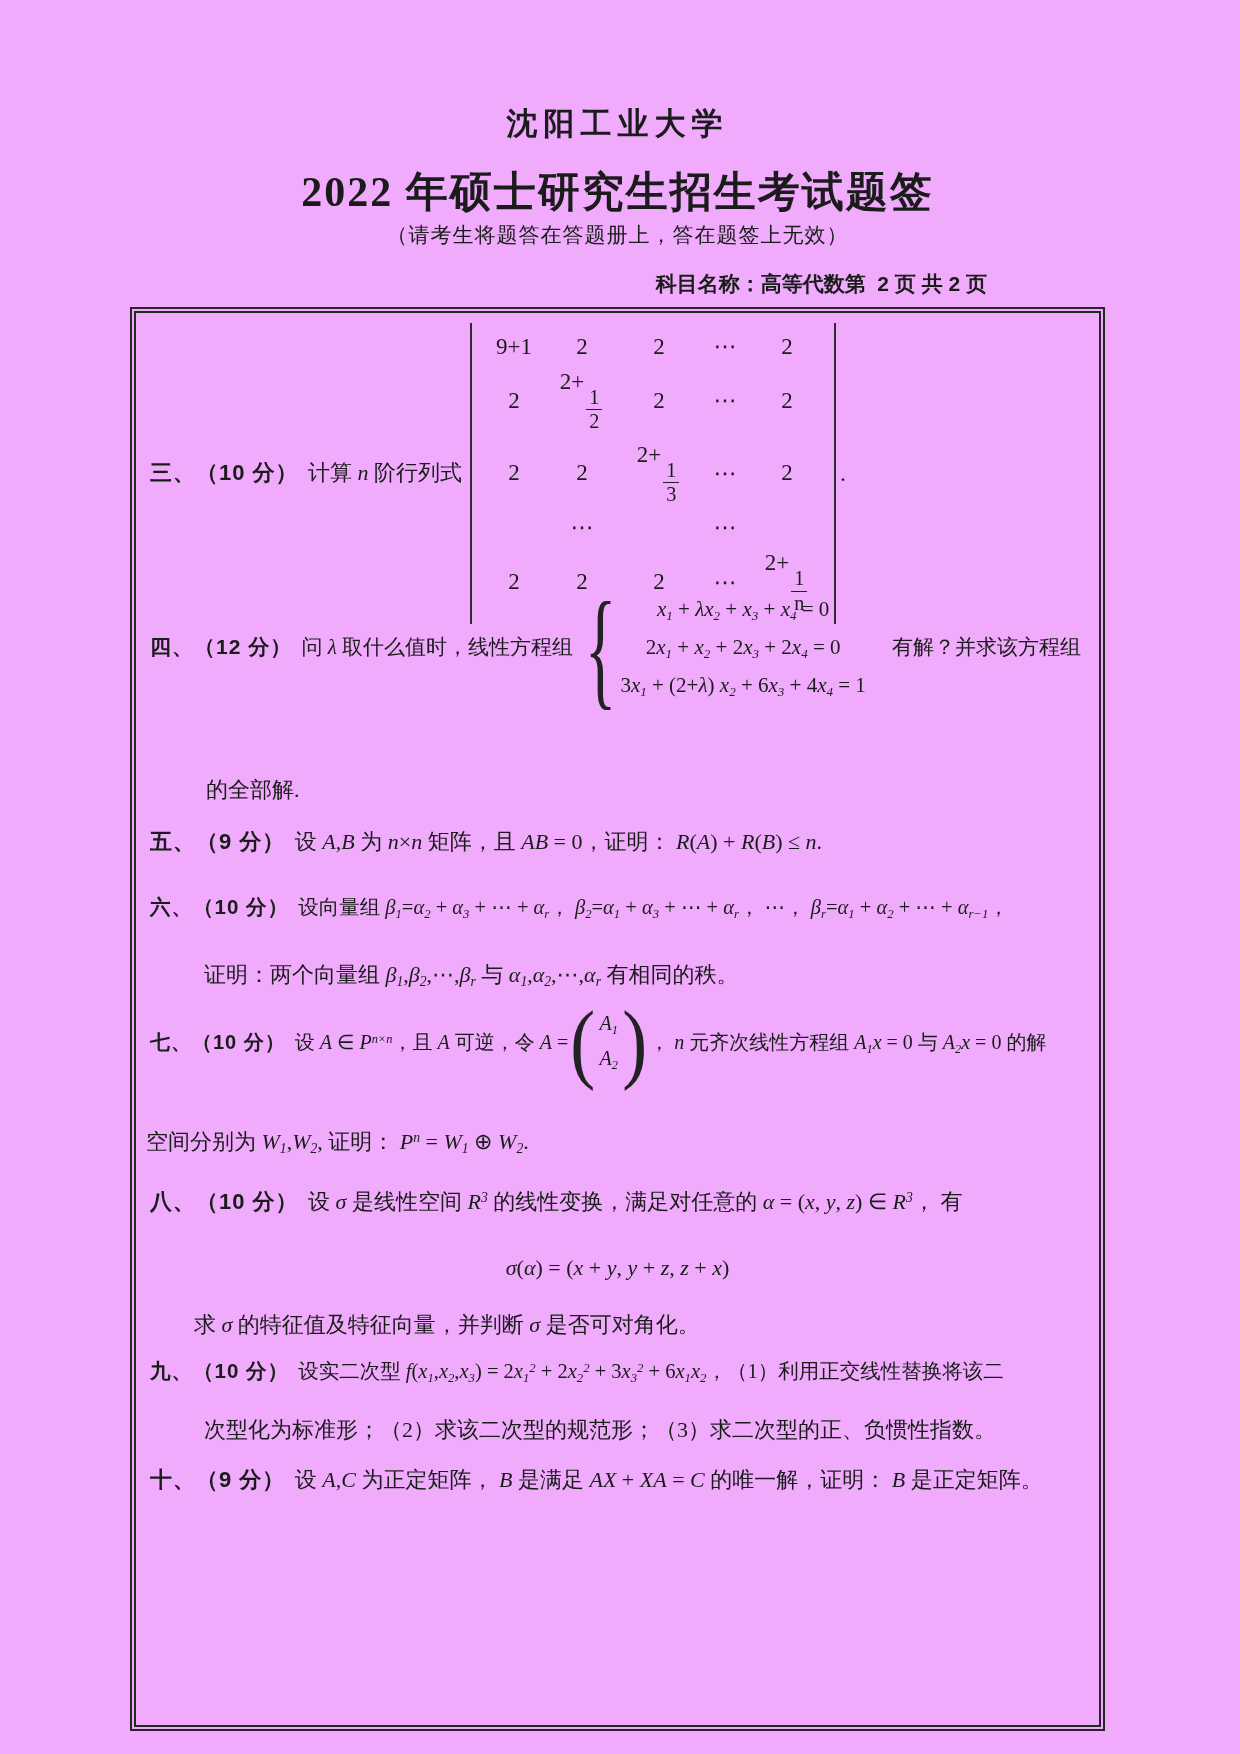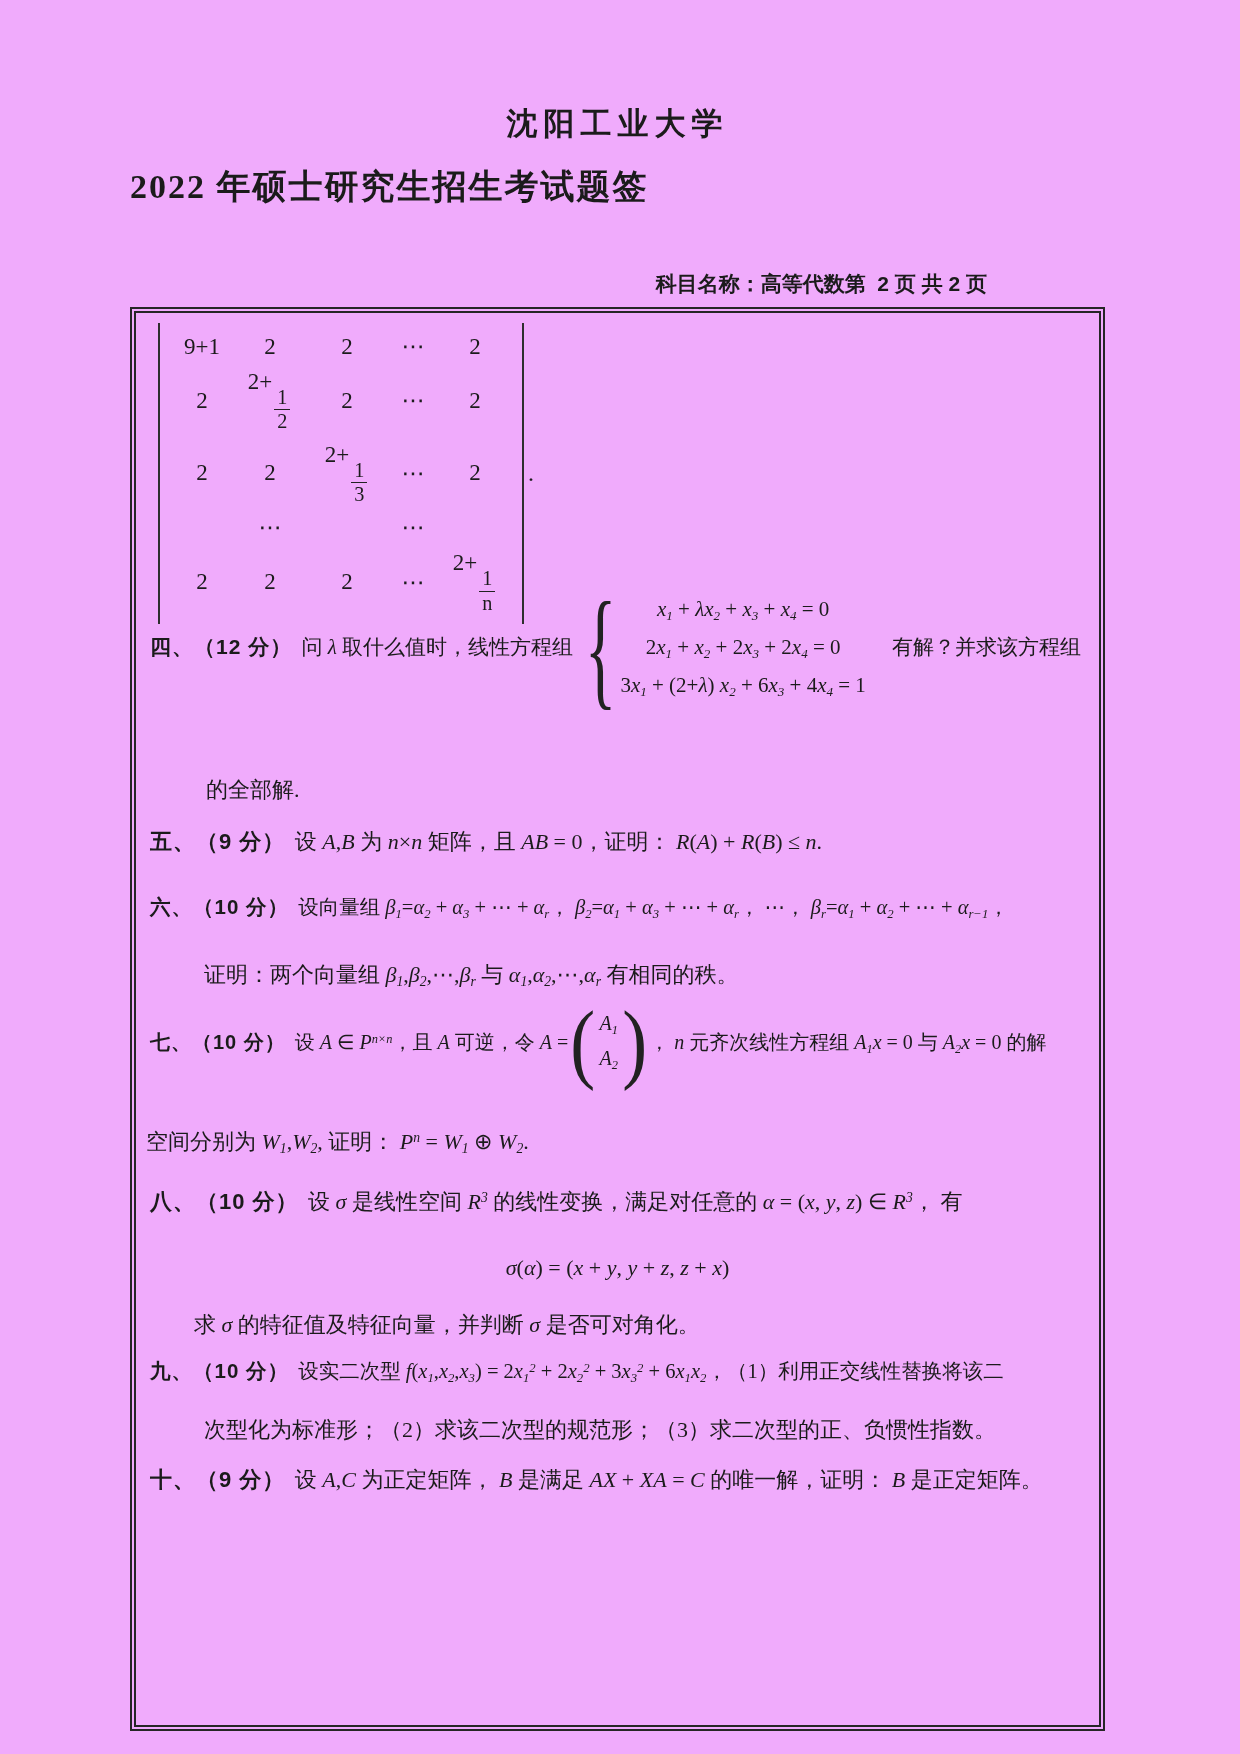--- a/index.html
+++ b/index.html
@@ -14,21 +14,21 @@
     position:absolute; inset:0;
     background:#f0abfc;
   }
   
   .univ {
     position:absolute; top:103px; left:130px; width:975px;
     text-align:center; font-size:31px; font-weight:700; letter-spacing:6px;
   }
   .title {
     position:absolute; top:164px; left:130px; width:975px;
-    text-align:left; font-size:34px; font-weight:700; letter-spacing:2px;
+    text-align:center; font-size:42px; font-weight:700; letter-spacing:2px;
   }
   .note {
     position:absolute; top:221px; left:130px; width:975px;
     text-align:center; font-size:21px; letter-spacing:1px;
   }
   .subject-row {
     position:absolute; top:270px; left:138px; width:967px;
     display:flex; justify-content:flex-end;
     font-family:Liberation Sans, sans-serif; font-weight:700; font-size:21px;
     padding-right:0;
@@ -101,29 +101,31 @@
   .b9b { top:1100px; left:68px; }
   .b10 { top:1150px; left:14px; }
 </style>
 </head>
 <body>
 
 <div class="page">
 
   <div class="univ">沈阳工业大学</div>
   <div class="title">2022 年硕士研究生招生考试题签</div>
+  <div class="note">（请考生将题答在答题册上，答在题签上无效）</div>
 
   <div class="subject-row">
     <span>科目名称：高等代数</span>
     <span class="pageinfo">第  2 页 共 2 页</span>
   </div>
 
   <div class="sheet">
 
     <div class="prob b3">
+      <span class="line"><span class="seg-b">三、（10 分）</span><span> 计算 </span><i class="seg-m">n</i><span> 阶行列式</span></span>
       <span class="det">
           <div class="det-row">
             <span><span>9+1</span></span>
             <span><span>2</span></span>
             <span><span>2</span></span>
             <span><span>⋯</span></span>
             <span><span>2</span></span>
           </div>
           <div class="det-row">
             <span><span>2</span></span>

